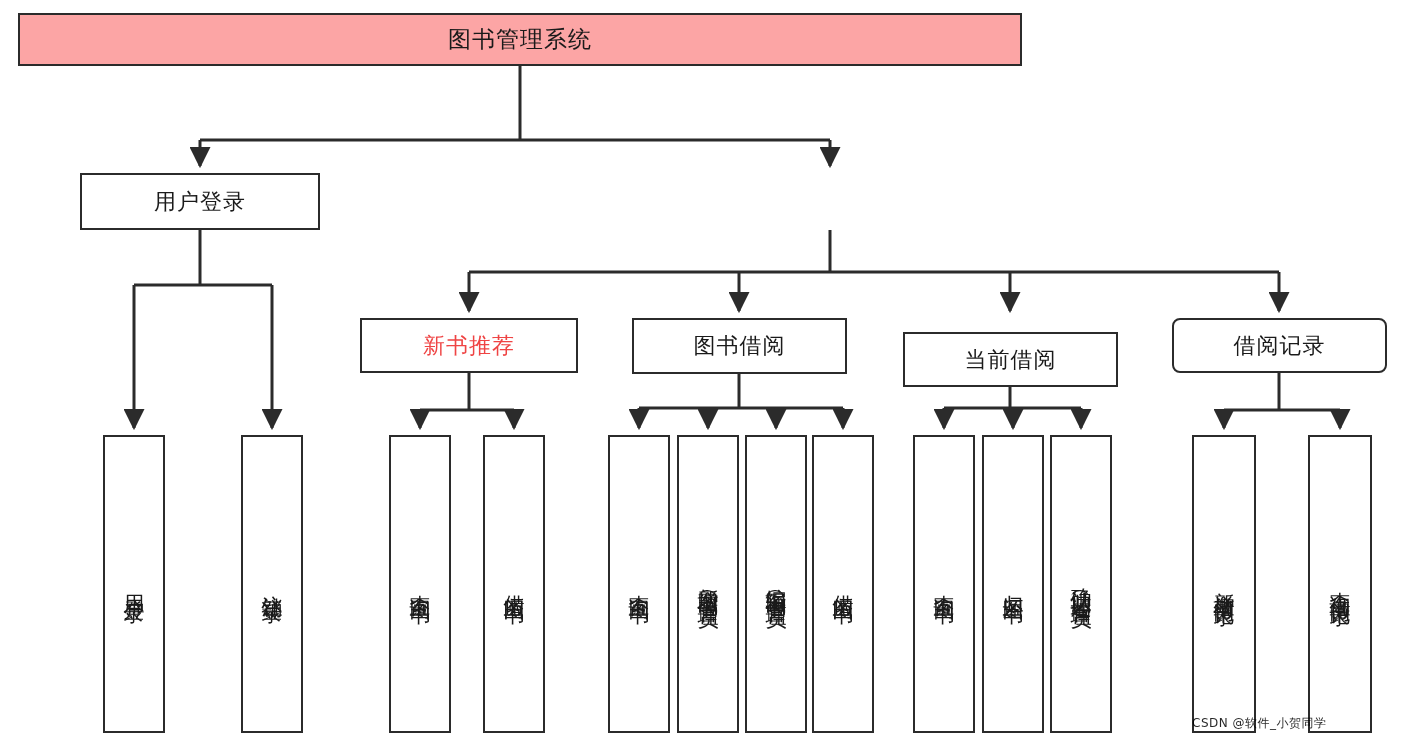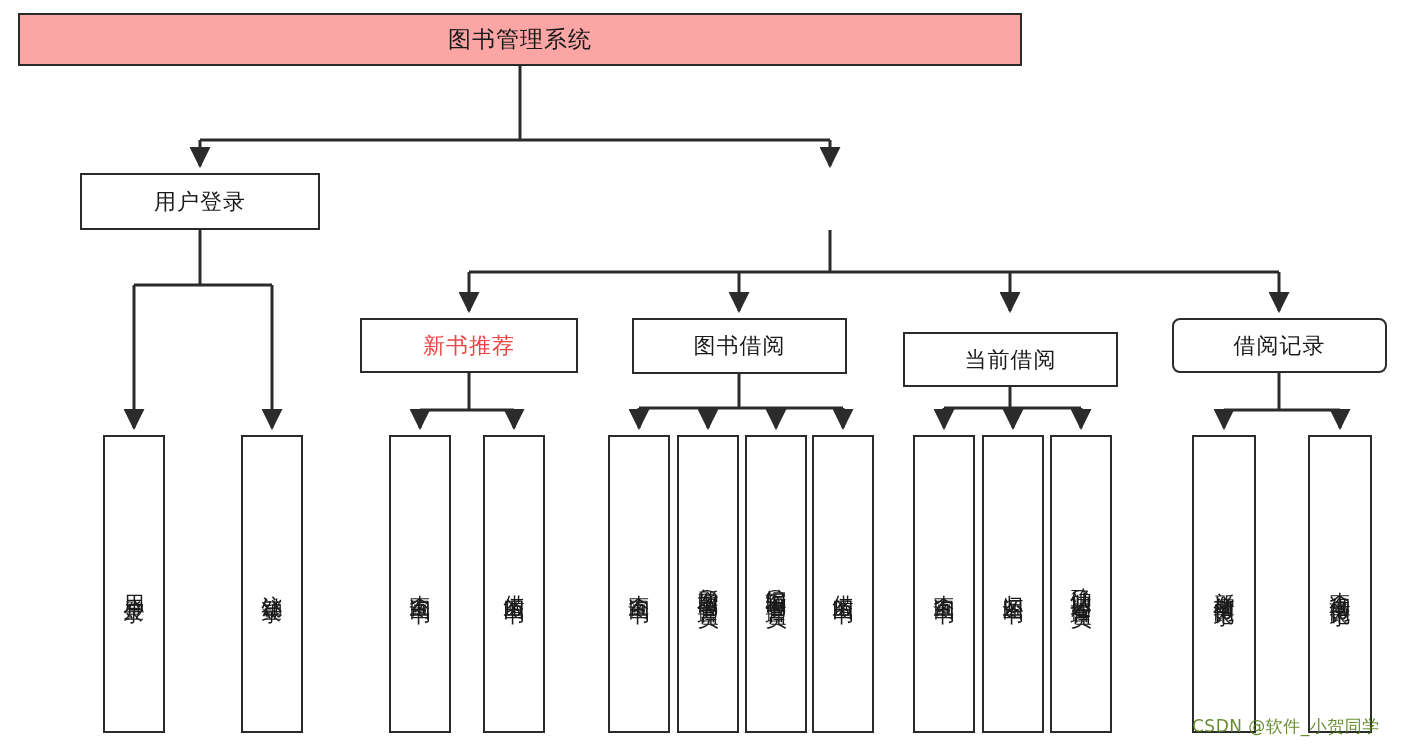--- a/index.html
+++ b/index.html
@@ -52,22 +52,22 @@
   .node-box.root {
     font-size: 23px;
   }
   .node-label {
     display: block;
     line-height: 1.15;
     white-space: nowrap;
   }
   .watermark {
     position: absolute;
-    font-size: 17px;
-    color: #4d7c0f;
+    font-size: 12px;
+    color: #000000;
     opacity: 0.85;
     white-space: nowrap;
     letter-spacing: 0.5px;
   }
 </style>
 </head>
 <body>
 
 <div id="canvas" style="background: rgb(255, 255, 255);">
 

